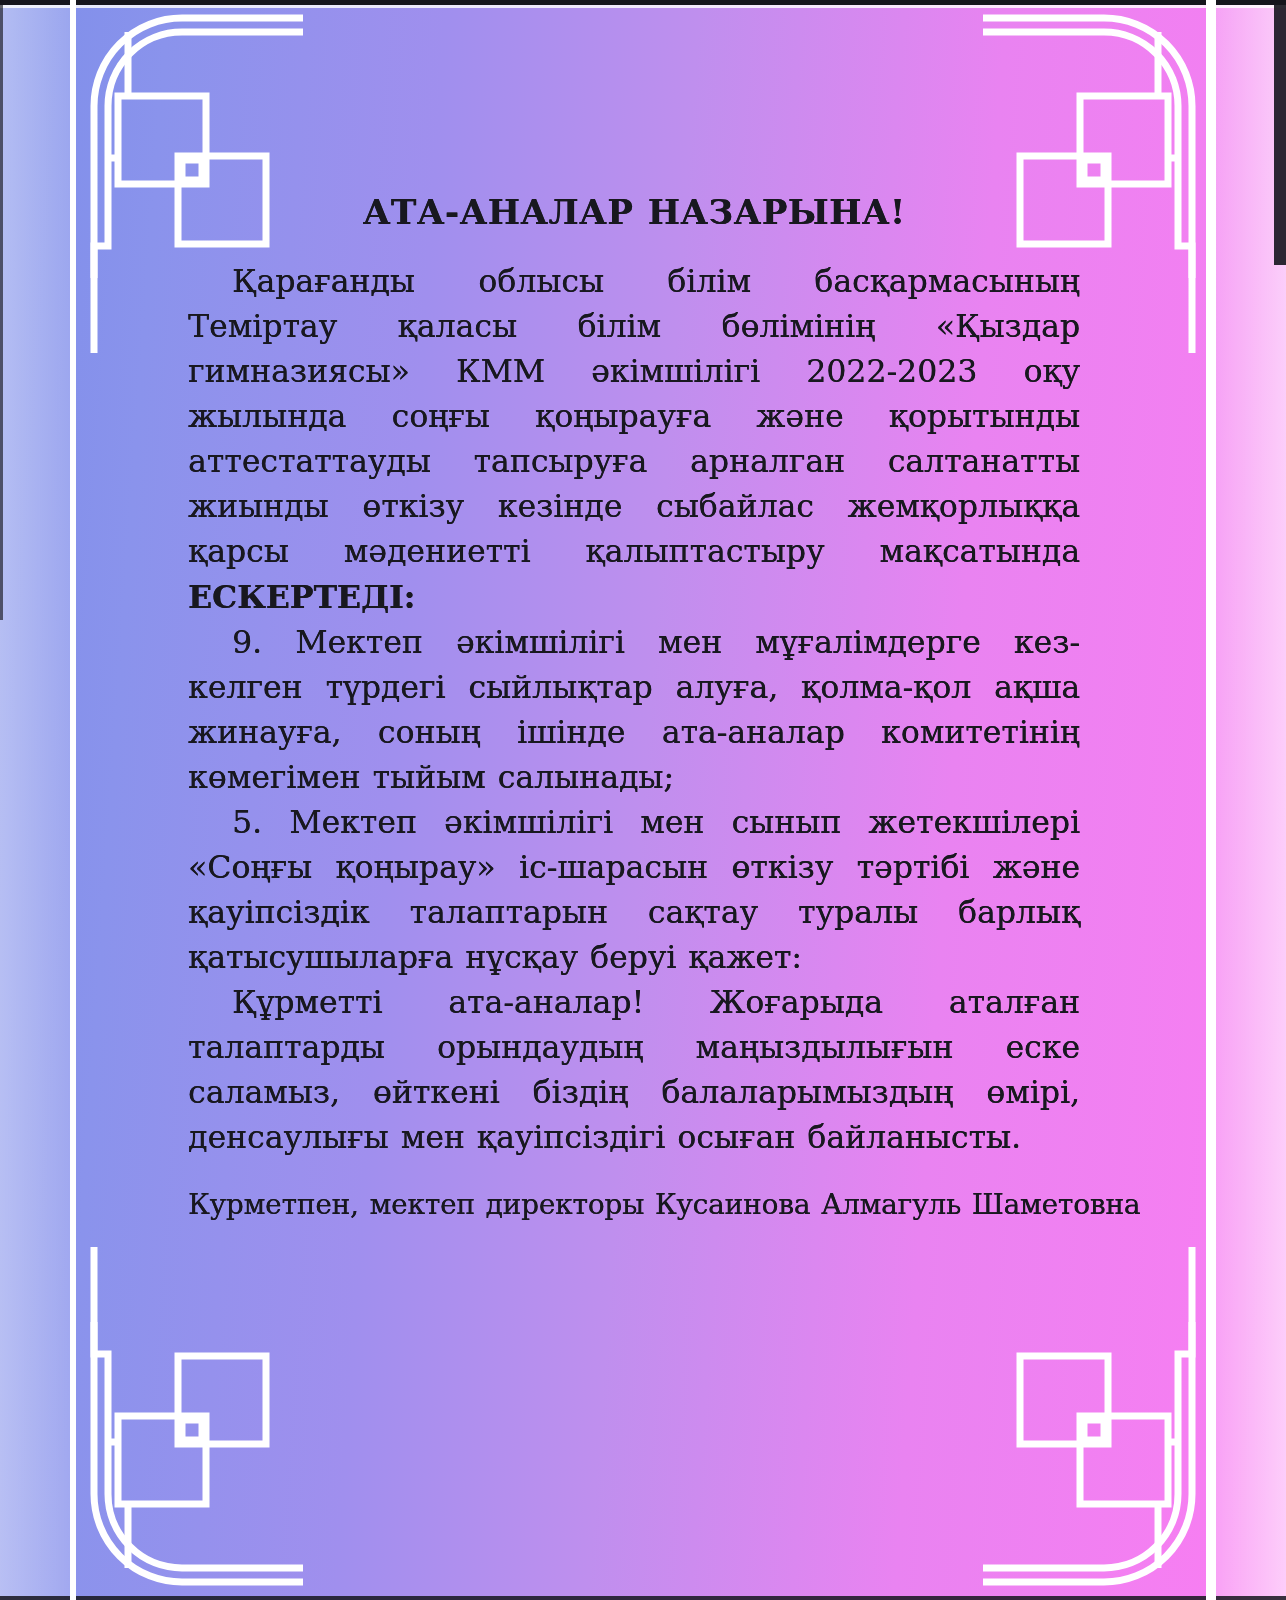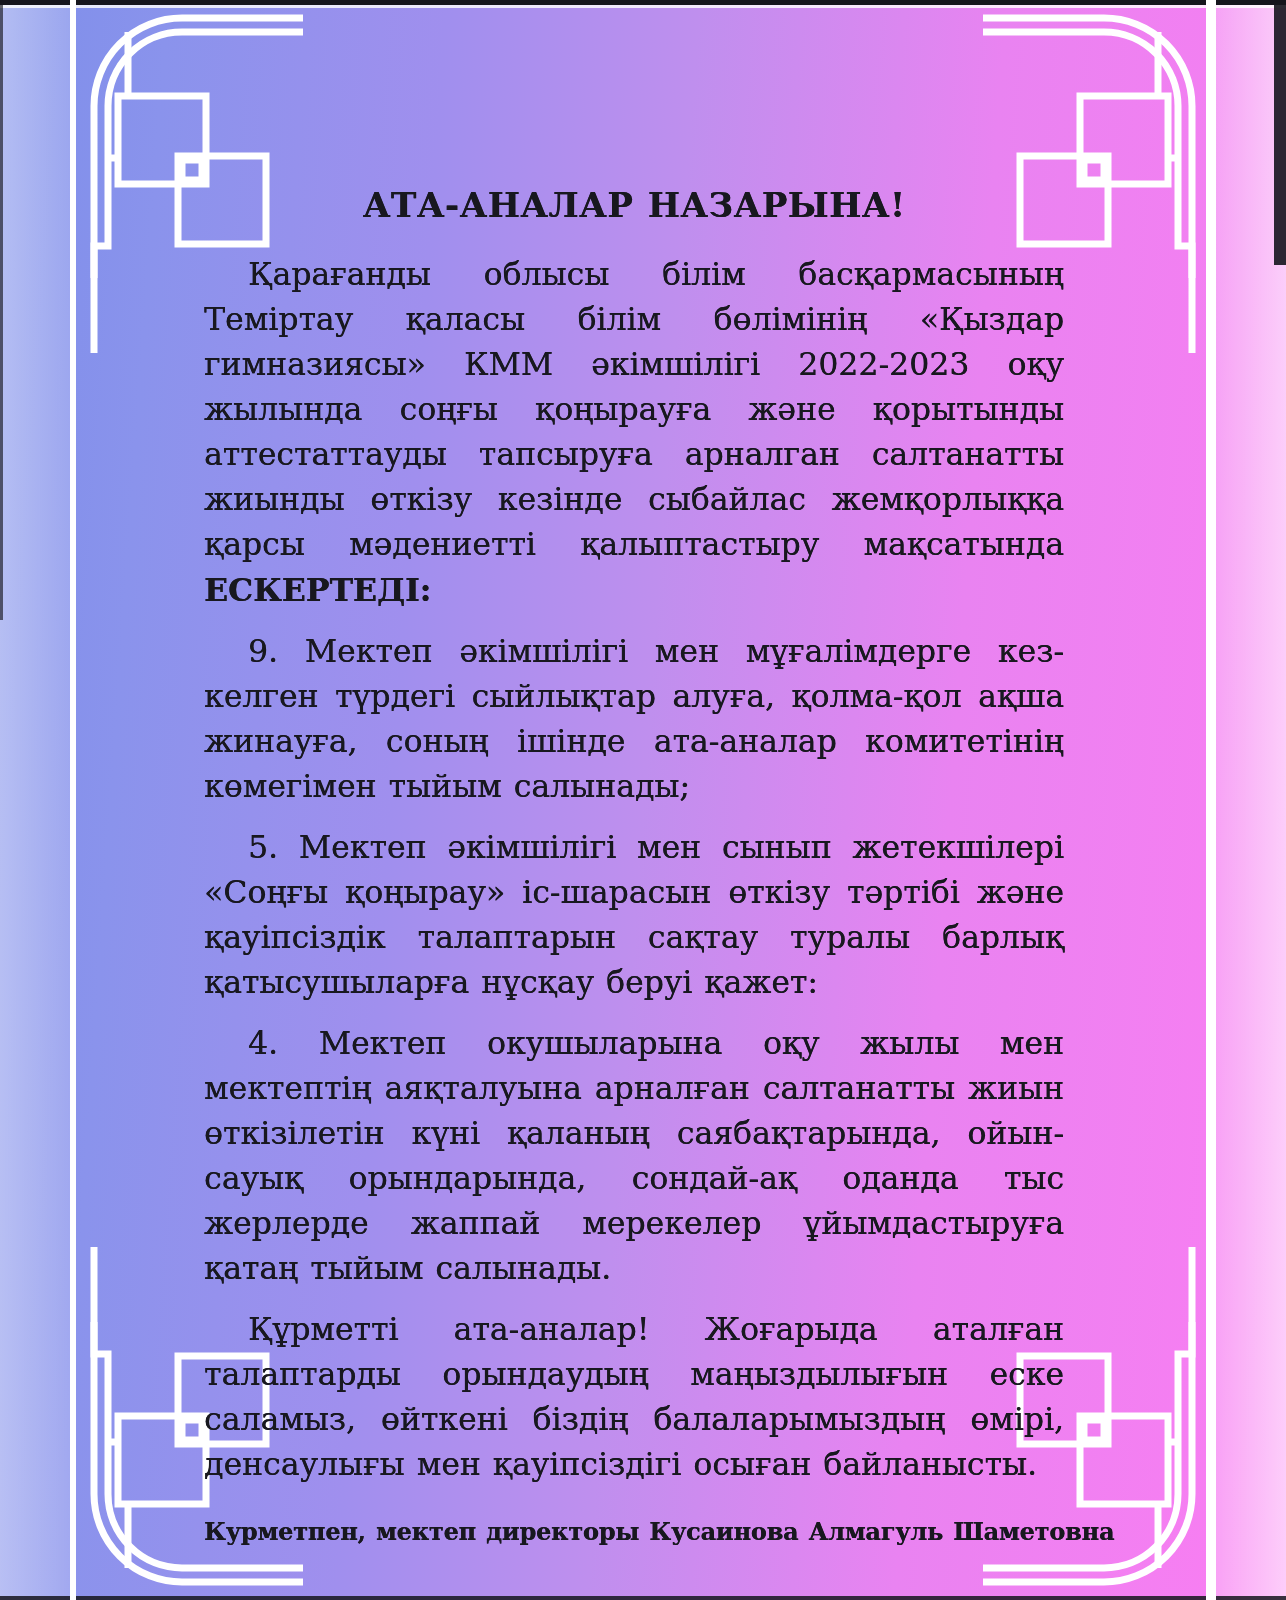--- a/index.html
+++ b/index.html
@@ -45,31 +45,31 @@
   .corner svg { display:block; width:100%; height:100%; }
 
   
   .content {
     position:absolute; left:188px; right:206px; top:176px;
     font-size:31.5px; line-height:45px;
     text-align:justify; word-spacing:2px;
     text-shadow:0.3px 0 0 currentColor;
   }
   .content h1 {
-    margin:9px 0 27px 0;
+    margin:16px 0 27px 0;
     font-size:34px; line-height:40px; font-weight:bold;
     text-align:center; letter-spacing:.5px;
   }
-  .content p { margin:16px; text-indent:44px; }
+  .content p { margin:0; text-indent:44px; }
   .content p strong { font-weight:bold; }
   .signature {
     margin-top:22px !important;
     text-indent:0 !important;
-    font-weight:bold; font-size:24px;
-    text-align:center; white-space:nowrap;
+    font-weight:normal; font-size:28px;
+    text-align:right; white-space:nowrap;
     letter-spacing:-0.2px;
   }
 </style>
 </head>
 <body>
 
 <div class="page">
 
   <svg width="0" height="0" style="position:absolute" aria-hidden="true">
     <defs>
@@ -119,20 +119,19 @@
       </svg>
     </div>
 
   <div class="content">
     <h1>АТА-АНАЛАР НАЗАРЫНА!</h1>
 
     <p><span>Қарағанды облысы білім басқармасының Теміртау қаласы білім бөлімінің «Қыздар гимназиясы» КММ әкімшілігі 2022-2023 оқу жылында соңғы қоңырауға және қорытынды аттестаттауды тапсыруға арналган салтанатты жиынды өткізу кезінде сыбайлас жемқорлыққа қарсы мәдениетті қалыптастыру мақсатында</span> <strong>ЕСКЕРТЕДІ:</strong></p>
 
     <p>9. Мектеп әкімшілігі мен мұғалімдерге кез-келген түрдегі сыйлықтар алуға, қолма-қол ақша жинауға, соның ішінде ата-аналар комитетінің көмегімен тыйым салынады;</p>
     <p>5. Мектеп әкімшілігі мен сынып жетекшілері «Соңғы қоңырау» іс-шарасын өткізу тәртібі және қауіпсіздік талаптарын сақтау туралы барлық қатысушыларға нұсқау беруі қажет:</p>
-    <p>4. Мектеп окушыларына оқу жылы мен мектептің аяқталуына арналған салтанатты жиын өткізілетін күні қаланың саябақтарында, ойын-сауық орындарында, сондай-ақ оданда тыс жерлерде жаппай мерекелер ұйымдастыруға қатаң тыйым салынады.</p>
 
     <p>Құрметті ата-аналар! Жоғарыда аталған талаптарды орындаудың маңыздылығын еске саламыз, өйткені біздің балаларымыздың өмірі, денсаулығы мен қауіпсіздігі осыған байланысты.</p>
 
     <p class="signature">Курметпен, мектеп директоры Кусаинова Алмагуль Шаметовна</p>
   </div>
 
 </div>
 
 </body></html>

